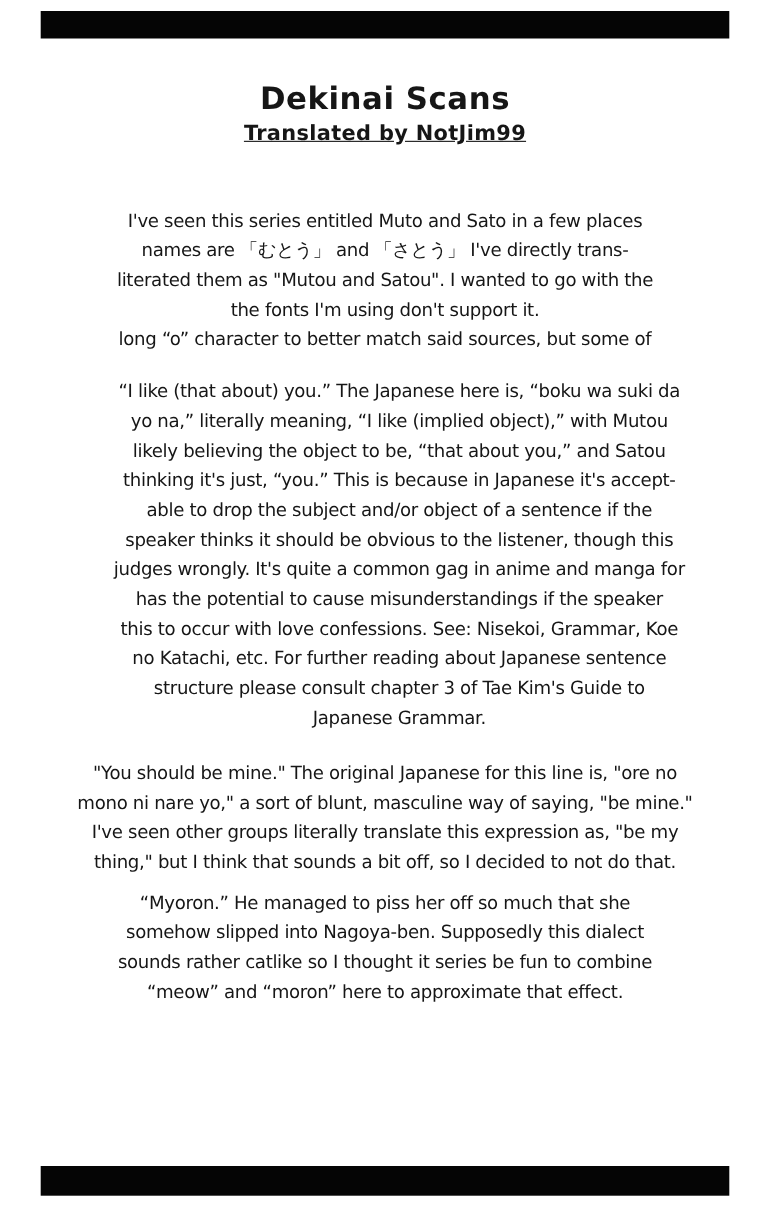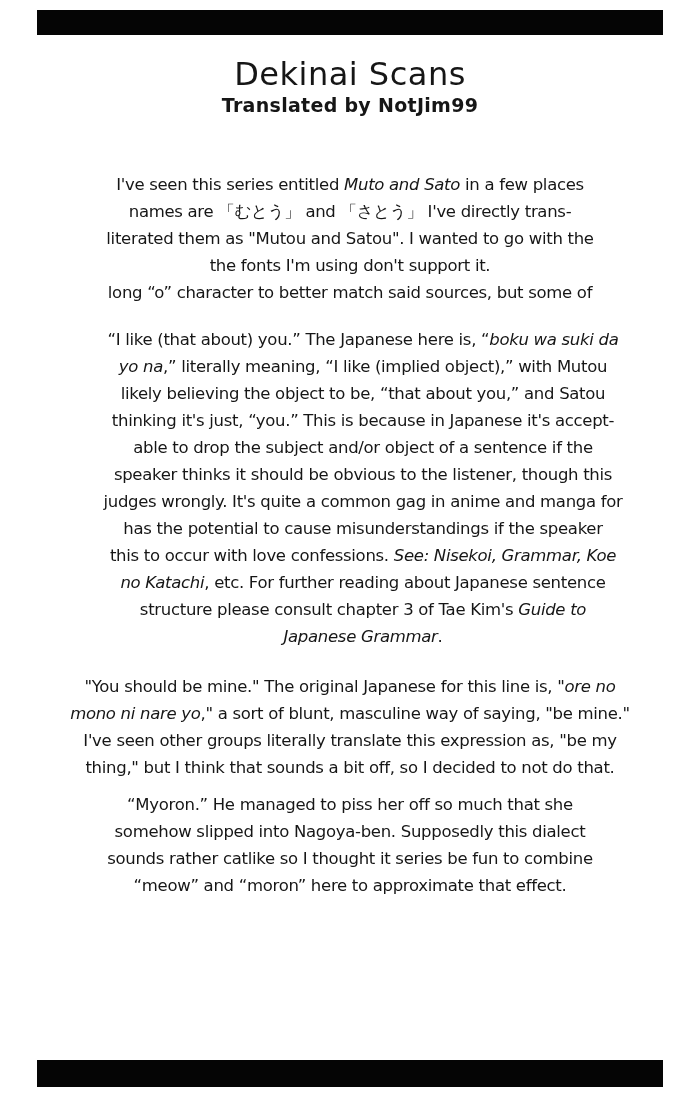--- a/index.html
+++ b/index.html
@@ -20,36 +20,37 @@
   }
   .border-bar.top { top: 10px; height: 25px; }
   .border-bar.bottom { top: 1060px; height: 27px; }
 
   .content {
     position: absolute;
     top: 0; left: 0; right: 0;
     text-align: center;
   }
   .title {
-    margin-top: 60px;
-    font-size: 32px;
+    margin-top: 76px;
+    font-size: 28px;
     line-height: 28px;
-    font-weight: normal;
+    font-weight: bold;
     letter-spacing: 0.5px;
   }
   .subtitle {
     margin-top: 5px;
     font-size: 19px;
     line-height: 24px;
     font-weight: bold;
     letter-spacing: 0.3px;
+    text-decoration: underline;
   }
   .para { font-size: 16.5px; line-height: 27px; letter-spacing: -0.3px; }
   .para .line { white-space: pre; }
-  .para .it { font-style: italic; }
+  .para .it { }
   .p0 { margin-top: 54px; }
   .p1 { margin-top: 20px; padding-left: 26px; }
   .p2 { margin-top: 23px; }
   .p3 { margin-top: 10px; }
 </style>
 </head>
 <body>
 
 <div class="page">
   <div class="border-bar top"></div>

